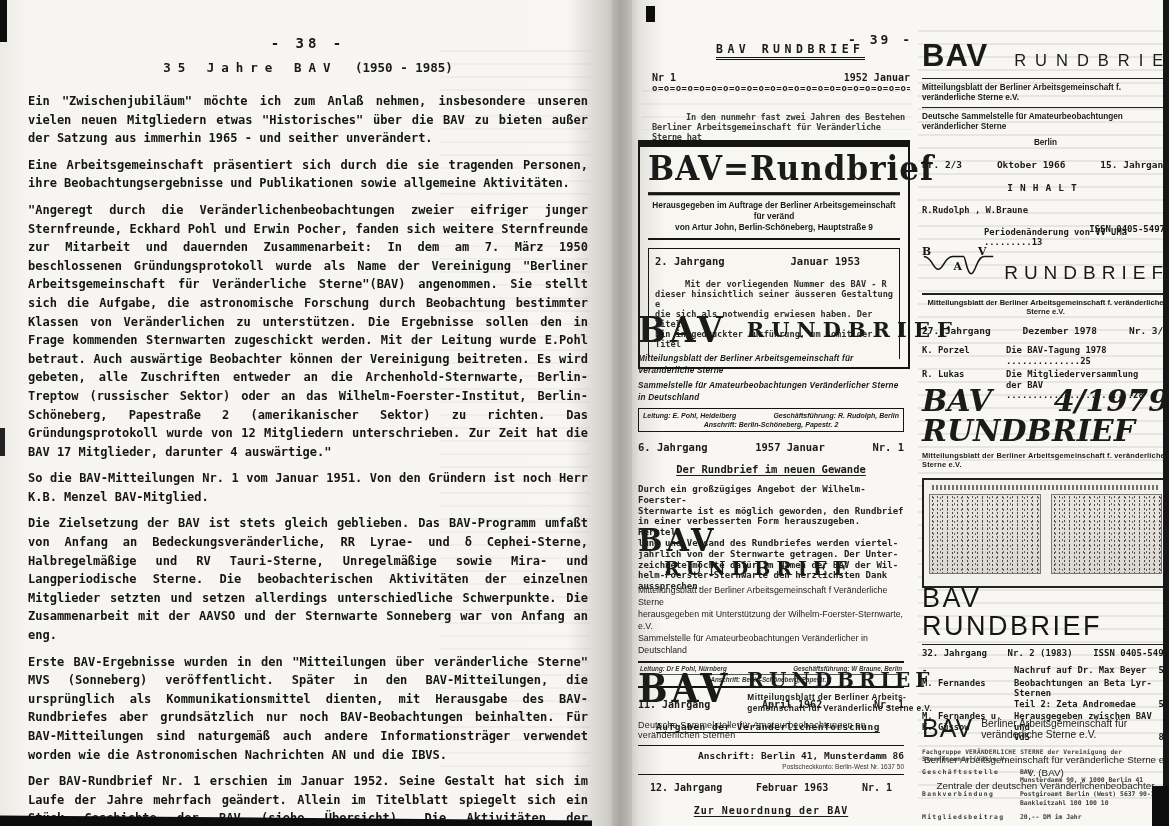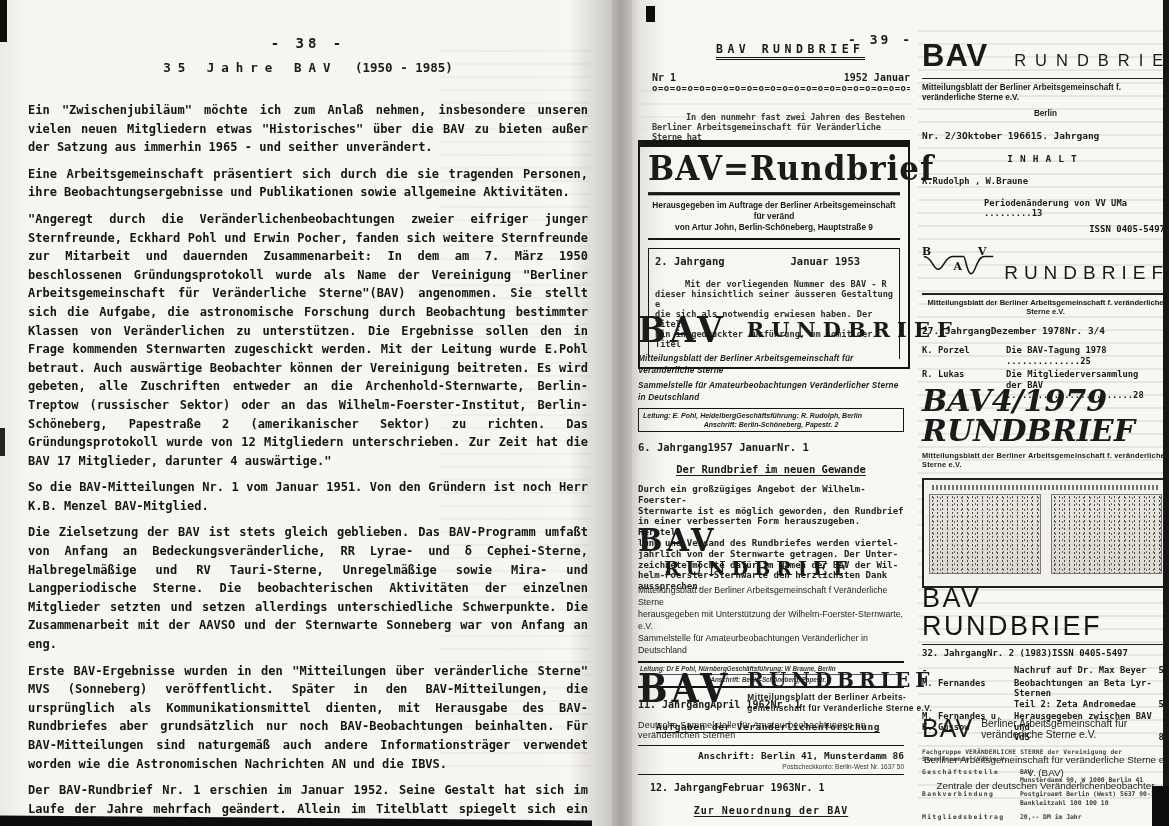--- a/index.html
+++ b/index.html
@@ -11,27 +11,27 @@
   .gutter{position:absolute;left:568px;top:0;width:96px;height:826px;z-index:3;pointer-events:none;
           background:linear-gradient(90deg,rgba(60,55,48,0) 0%,rgba(60,55,48,.22) 42%,rgba(40,36,30,.34) 55%,rgba(60,55,48,.10) 75%,rgba(60,55,48,0) 100%)}
   
   .bleed{position:absolute;z-index:0;pointer-events:none;filter:blur(.7px);
          background:repeating-linear-gradient(180deg,rgba(110,104,92,.12) 0 2px,transparent 2px 13px)}
   
   .art{position:absolute;background:#0d0d0d;z-index:5;pointer-events:none}
   
   .pl-inner{position:absolute;left:28px;top:34px;width:560px}
   .pl-pagenum{text-align:center;font:700 14px/18px "DejaVu Sans Mono",monospace;letter-spacing:4px;margin-bottom:8px}
-  .pl-title{text-align:center;font:700 12.5px/16px "DejaVu Sans Mono",monospace;margin-bottom:25px}
+  .pl-title{text-align:center;font:700 12.5px/16px "DejaVu Sans Mono",monospace;margin-bottom:16px}
   .pl-title .sp{letter-spacing:7px;margin-right:10px}
   .tw{font:700 12px/18.6px "DejaVu Sans Mono",monospace;margin:0 0 8px;text-align:justify;color:#151515}
   
   .page-right section{position:absolute;z-index:1}
   .pre{white-space:pre-line}
-  .rowsb{display:flex;justify-content:flex-start}
+  .rowsb{display:flex;justify-content:space-between}
   .pr-pagenum{position:absolute;left:216px;top:32px;font:700 13px "DejaVu Sans Mono",monospace;letter-spacing:3px;z-index:2}
   
   .mh1952{left:20px;top:38px;width:258px}
   .mh52-t{font:700 11.5px "DejaVu Sans Mono",monospace;letter-spacing:4.5px;margin-left:64px;
           border-bottom:3px double #111;display:inline-block;padding-bottom:1px;margin-left:64px}
   .mh52-row{display:flex;justify-content:space-between;font:700 10px "DejaVu Sans Mono",monospace;margin-top:12px}
   .mh52-div{font:700 9px "DejaVu Sans Mono",monospace;white-space:nowrap;overflow:hidden;letter-spacing:.5px}
   .mh52-body{font:700 8.6px/9.8px "DejaVu Sans Mono",monospace;margin-top:20px;color:#3a3a3a;text-indent:34px;letter-spacing:-.2px}
   
   .mh1953{left:6px;top:140px;width:252px;border:2px solid #141414;border-top:7px solid #141414;padding:4px 8px 8px;background:#f7f6f1}
@@ -269,20 +269,21 @@
         <span class="ul">Zur Neuordnung der BAV</span>
       </div>
     </section>
 
     <section class="mh1966">
       <div class="mh66-head">
         <span class="mh66-bav">BAV</span>
         <span class="mh66-rb">RUNDBRIEF</span>
       </div>
       <div class="mh66-sub">Mitteilungsblatt der Berliner Arbeitsgemeinschaft f. veränderliche Sterne e.V.</div>
+      <div class="mh66-sub">Deutsche Sammelstelle für Amateurbeobachtungen veränderlicher Sterne</div>
       <div class="mh66-place">Berlin</div>
       <div class="mh66-vol rowsb">
         <span>Nr. 2/3</span>
         <span>Oktober 1966</span>
         <span>15. Jahrgang</span>
       </div>
       <div class="mh66-inhalt">INHALT</div>
       <div class="mh66-auth">R.Rudolph , W.Braune</div>
       <div class="mh66-entry">Periodenänderung von VV UMa .........13</div>
     </section>

